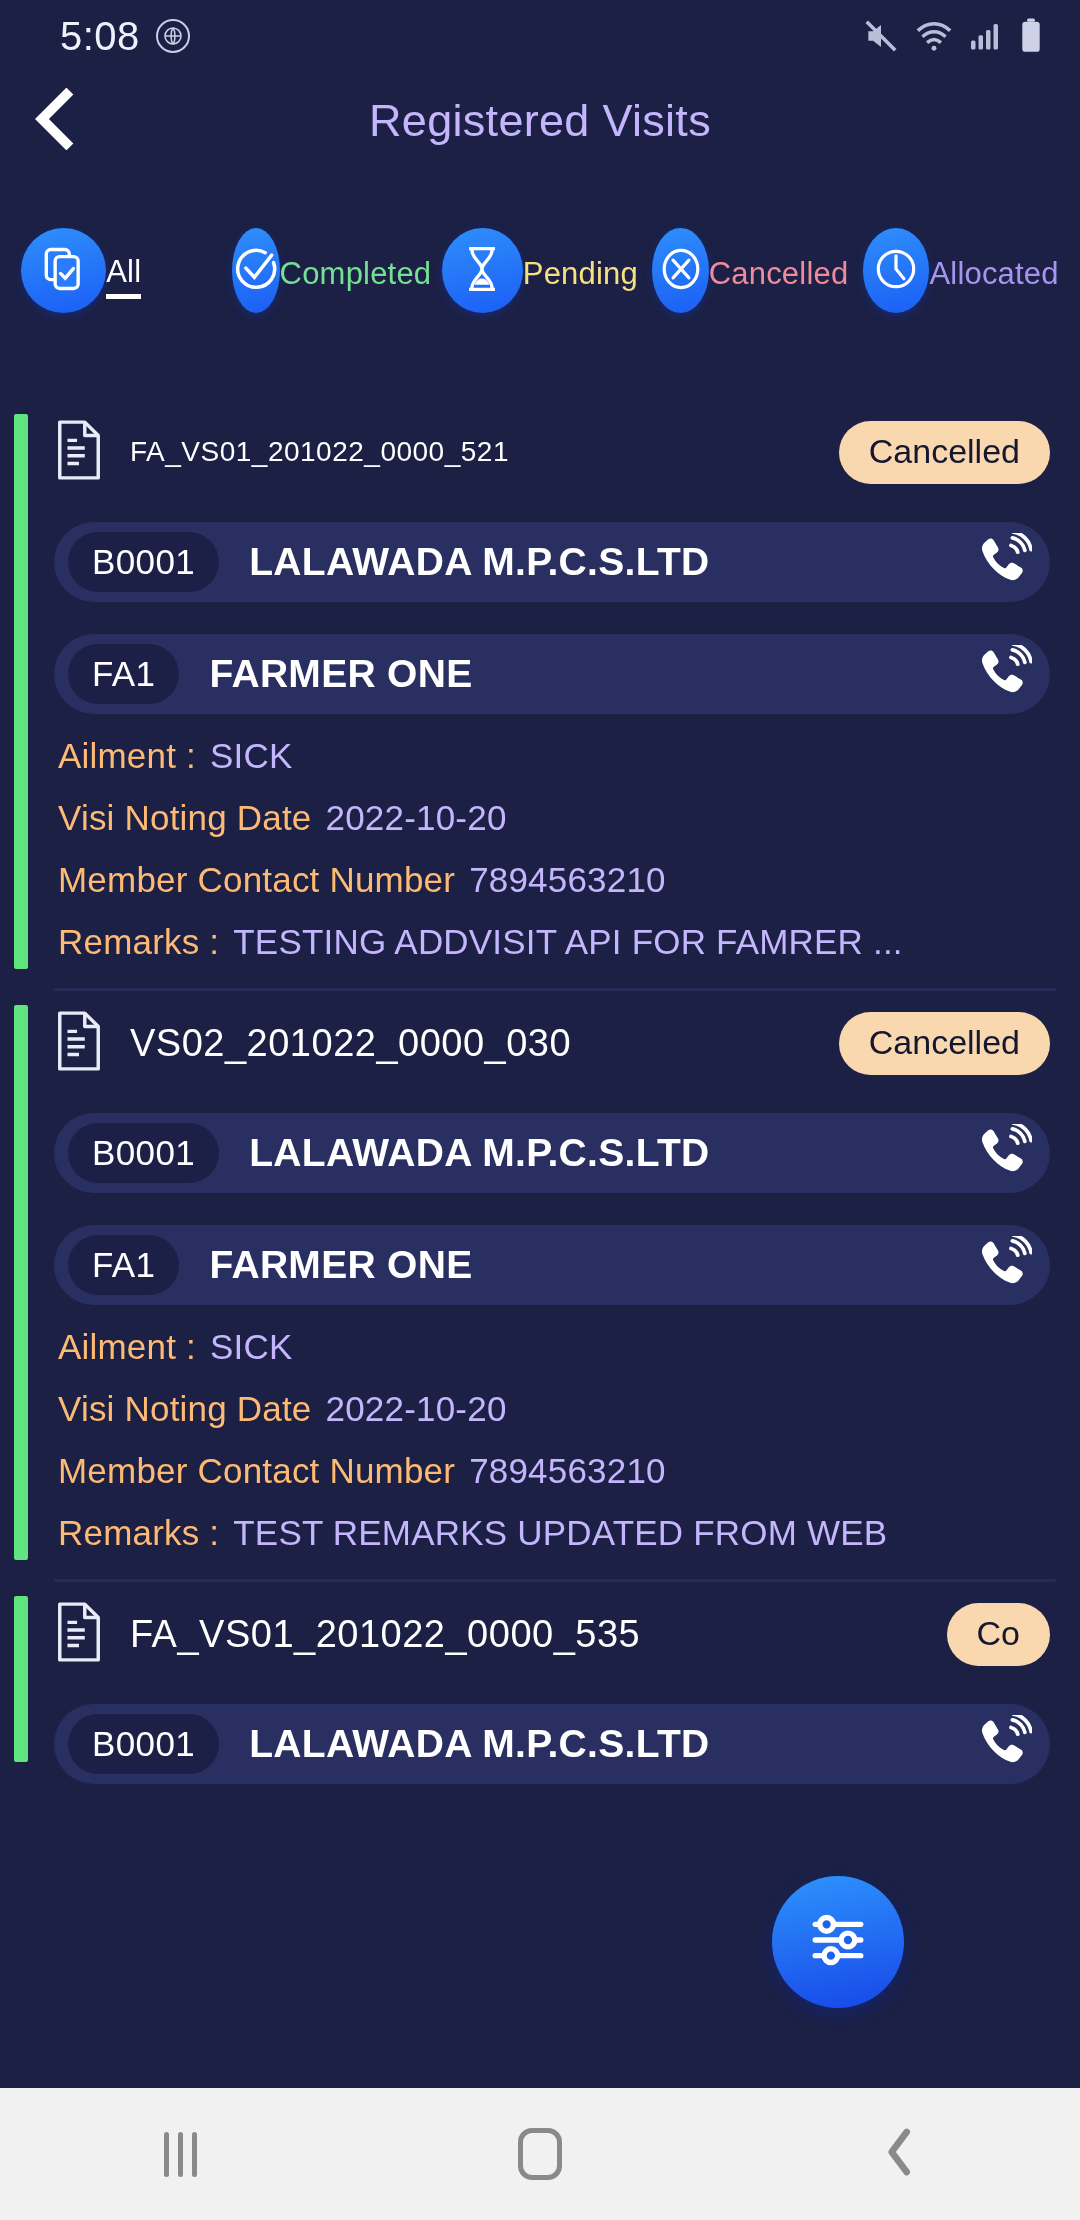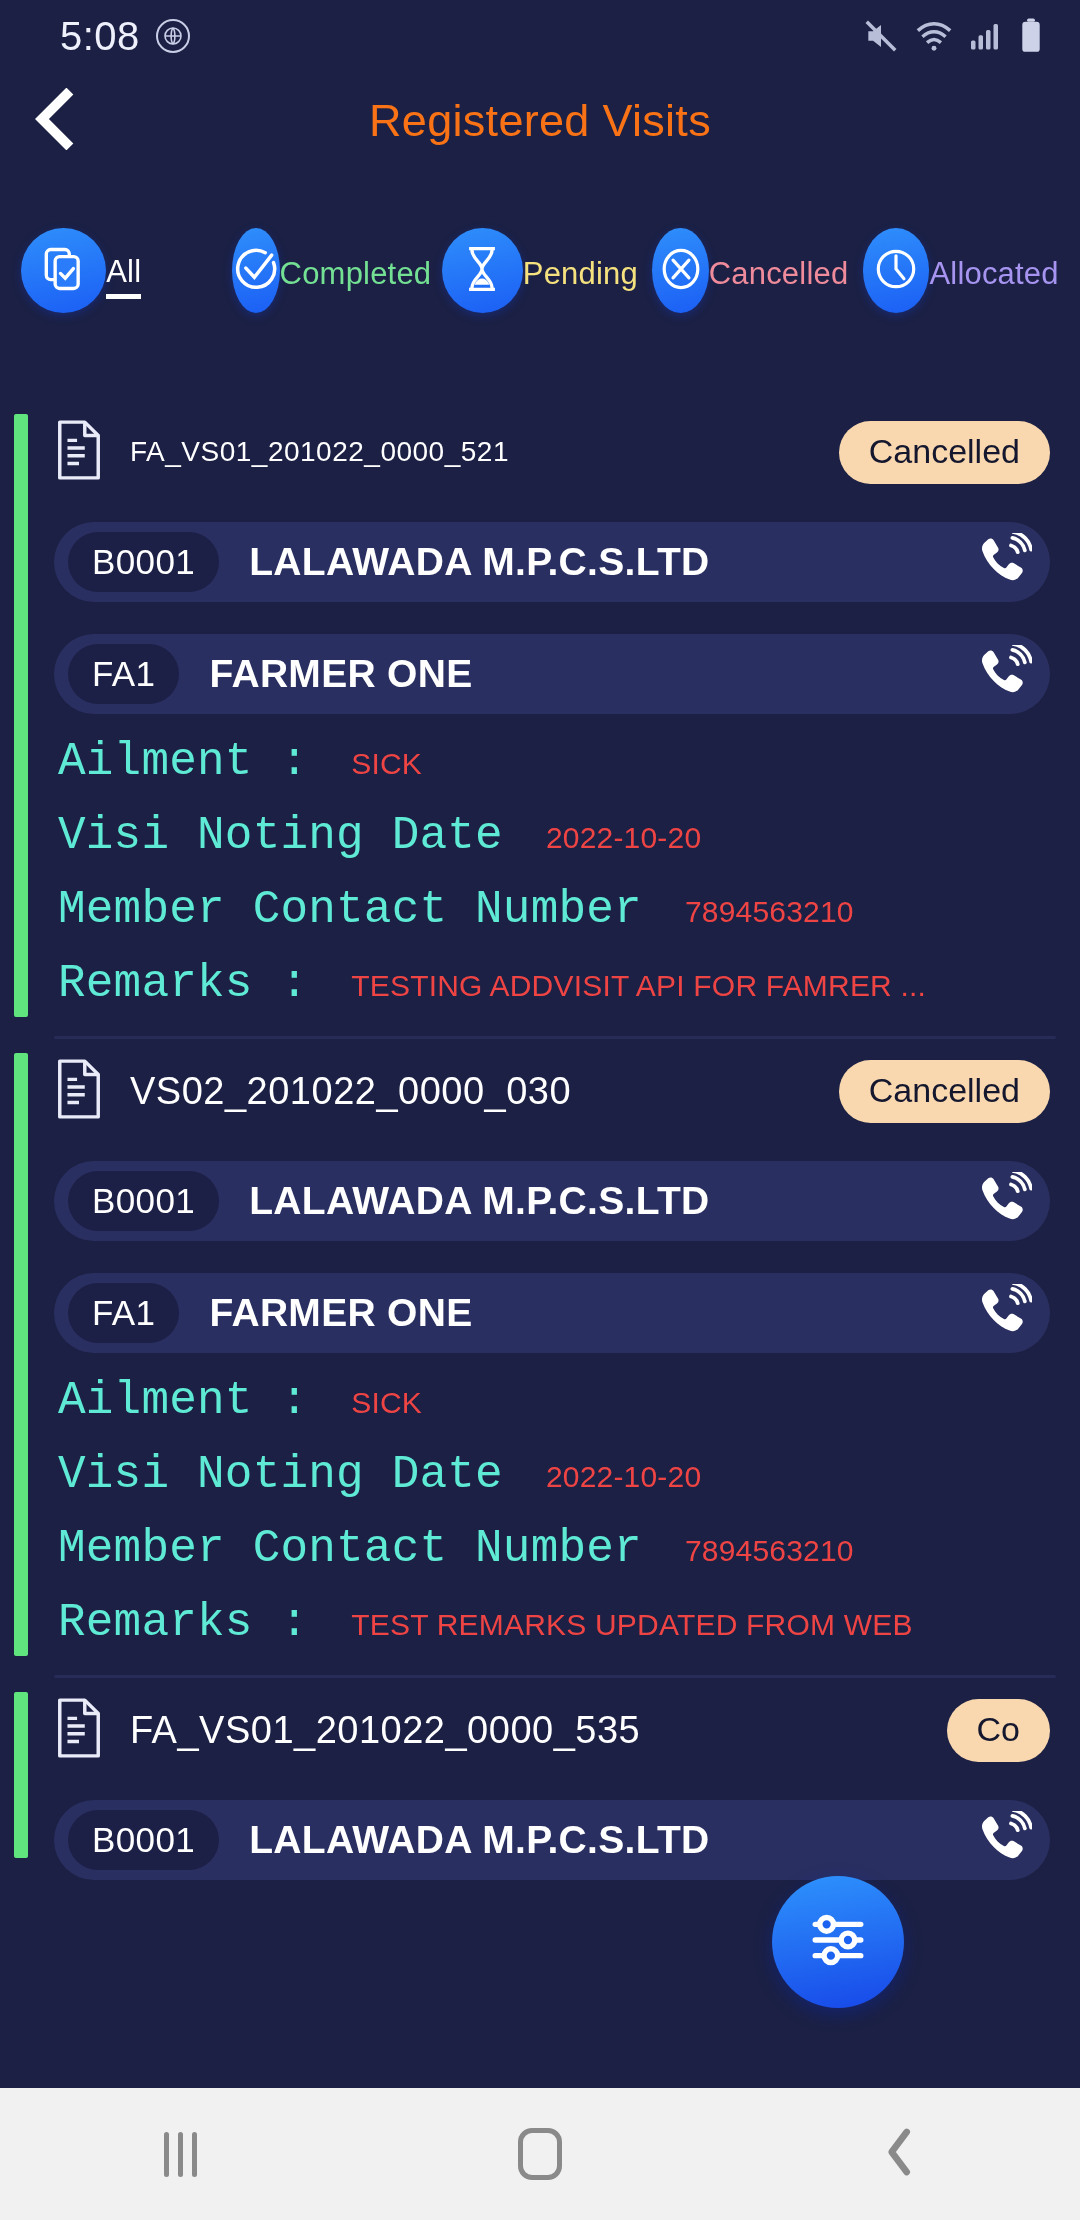--- a/index.html
+++ b/index.html
@@ -30,21 +30,21 @@
   
   .header {
     position: absolute; top: 72px; left: 0; width: 1080px; height: 98px;
     display: flex; align-items: center;
   }
   .back-btn {
     width: 110px; height: 98px; display: flex; align-items: center; justify-content: center;
   }
   .page-title {
     position: absolute; left: 0; width: 1080px; text-align: center;
-    color: #f97316; font-size: 45px; font-weight: 400; letter-spacing: 0.3px;
+    color: #c4b5fd; font-size: 45px; font-weight: 400; letter-spacing: 0.3px;
   }
 
   
   .tabs {
     position: absolute; top: 228px; left: 0; width: 1080px; height: 160px;
     display: flex; align-items: flex-start; justify-content: space-around;
     padding: 0 14px;
   }
   .tab { display: flex; flex-direction: row; align-items: center; width: 196px; }
   .tab-circle {
@@ -99,23 +99,23 @@
   .pill-name {
     color: #ffffff; font-size: 39px; font-weight: bold; letter-spacing: 0.3px;
     margin-left: 30px; white-space: nowrap; overflow: hidden;
   }
   .pill-call {
     position: absolute; right: 16px; top: 50%; transform: translateY(-50%);
     width: 62px; height: 62px; display: flex; align-items: center; justify-content: center;
   }
 
   .field { display: flex; align-items: baseline; padding: 22px 0 0 4px; }
-  .field-label { color: #5eead4; font-size: 46px; letter-spacing: 0.2px; white-space: nowrap; font-family: Liberation Mono, monospace; }
+  .field-label { color: #fdba74; font-size: 35px; letter-spacing: 0.2px; white-space: nowrap; }
   .field-value {
-    color: #ef4444; font-size: 30px; margin-left: 43px; letter-spacing: 0.2px;
+    color: #c4b5fd; font-size: 35px; margin-left: 14px; letter-spacing: 0.2px;
     white-space: nowrap; overflow: hidden; text-overflow: ellipsis;
   }
   .card-divider {
     height: 3px; background: #262b58; margin: 26px 24px 0 54px; border-radius: 2px;
   }
 
   
   .fab {
     position: absolute; right: 48px; bottom: 212px;
     width: 132px; height: 132px; border-radius: 50%;

